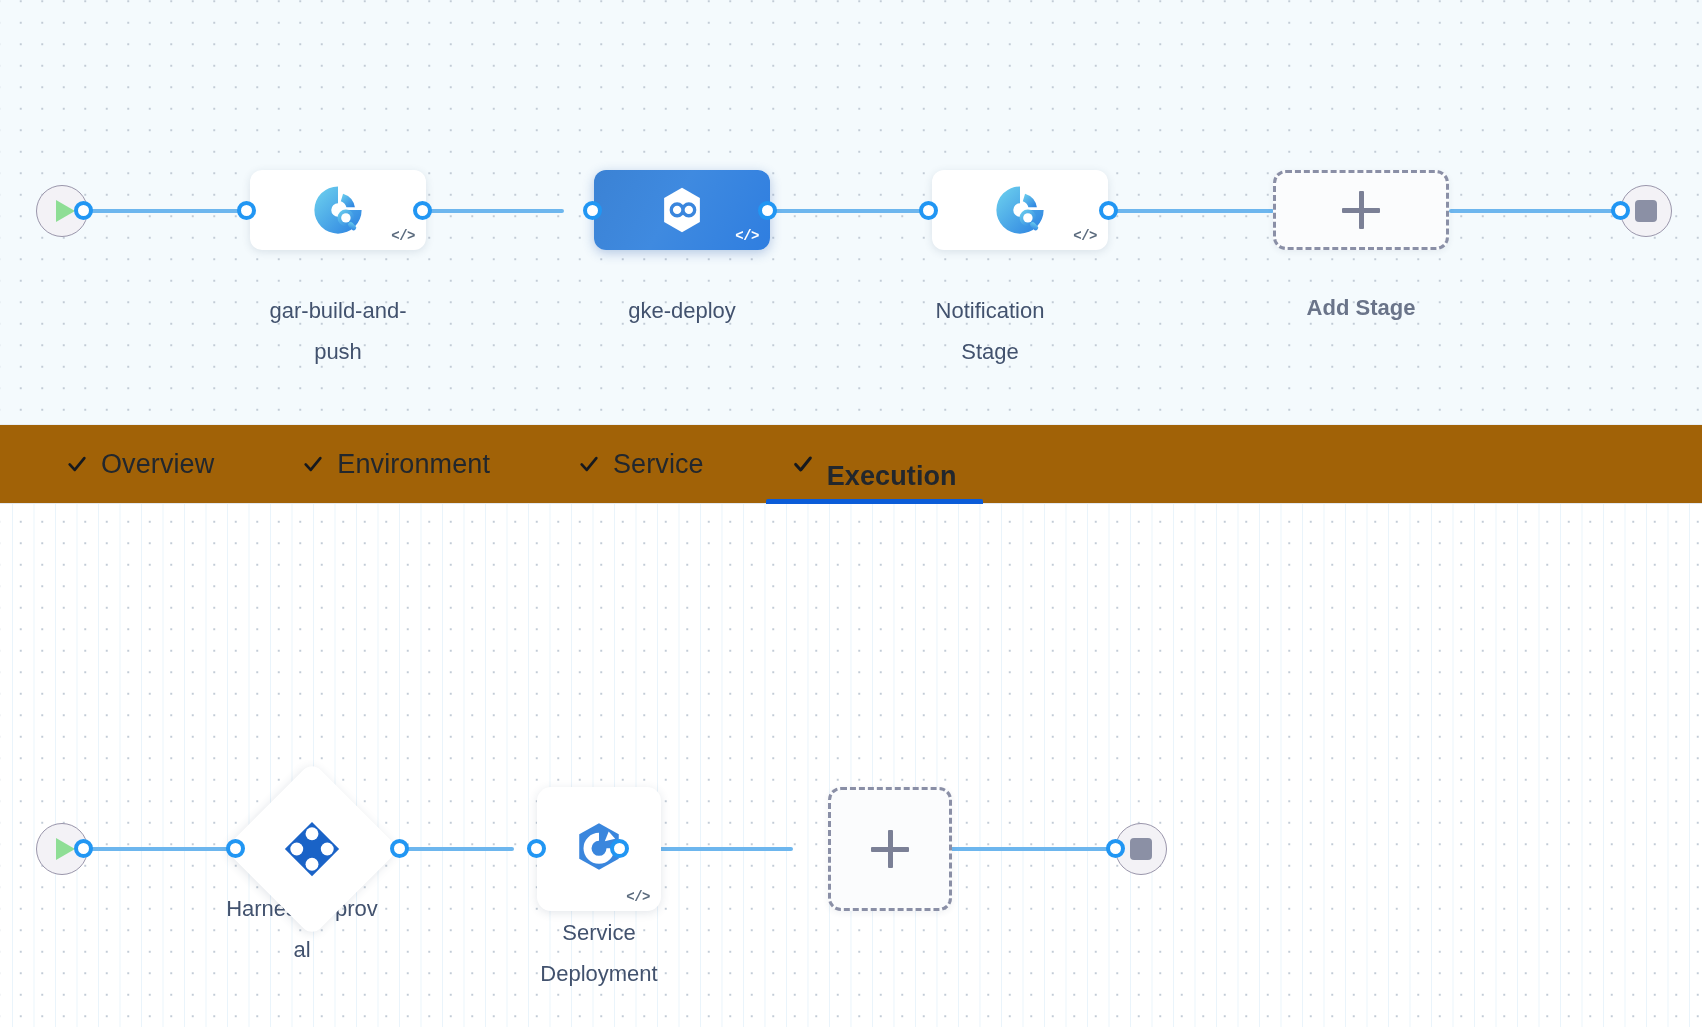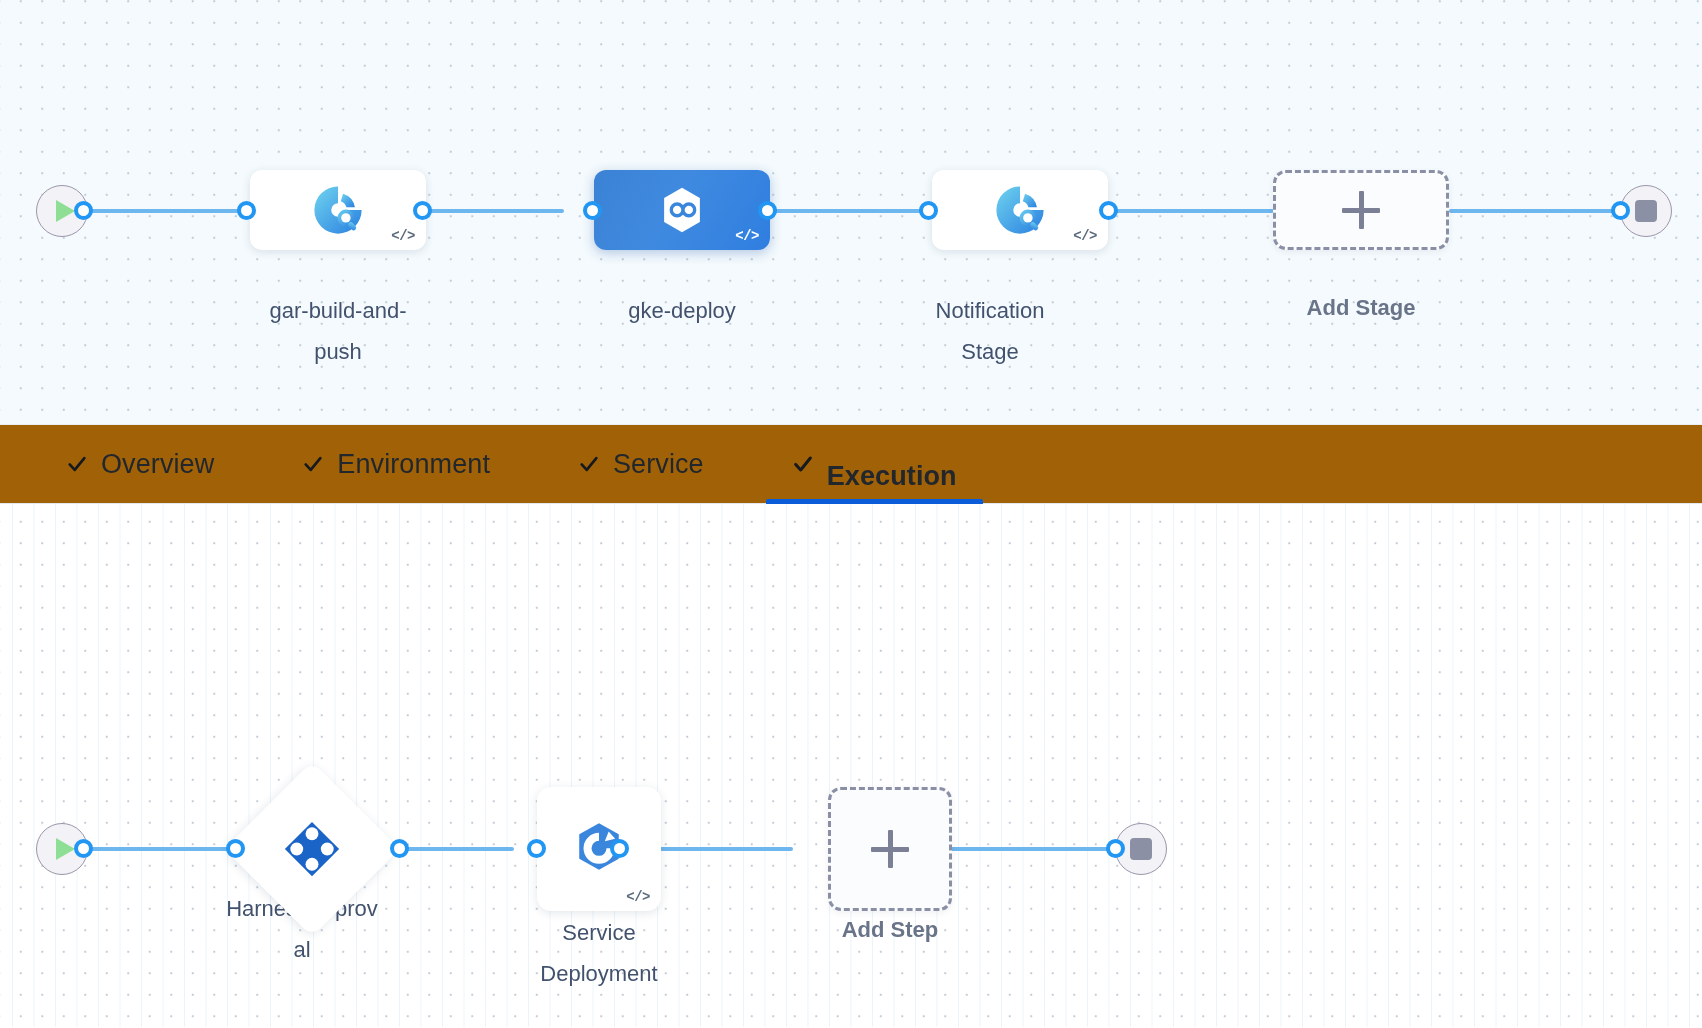--- a/index.html
+++ b/index.html
@@ -382,19 +382,18 @@
     </svg>
     <span class="code-badge">&lt;/&gt;</span>
   </div>
   <div class="port" style="left:610px; top:335px;"></div>
   <div class="node-label" style="left:479px; top:408px; width:240px;">Service
 Deployment</div>
 
   <div class="add-node step-size" style="left:828px; top:283px;">
     <div class="plus-glyph"></div>
   </div>
-  <div class="node-label muted" style="left:770px; top:405px; width:240px;">Add Step</div>
 
   <div class="port" style="left:1106px; top:335px;"></div>
   <div class="terminal" style="left:1115px; top:319px;">
     <div class="stop-sq"></div>
   </div>
 </div>
 
 </body></html>

